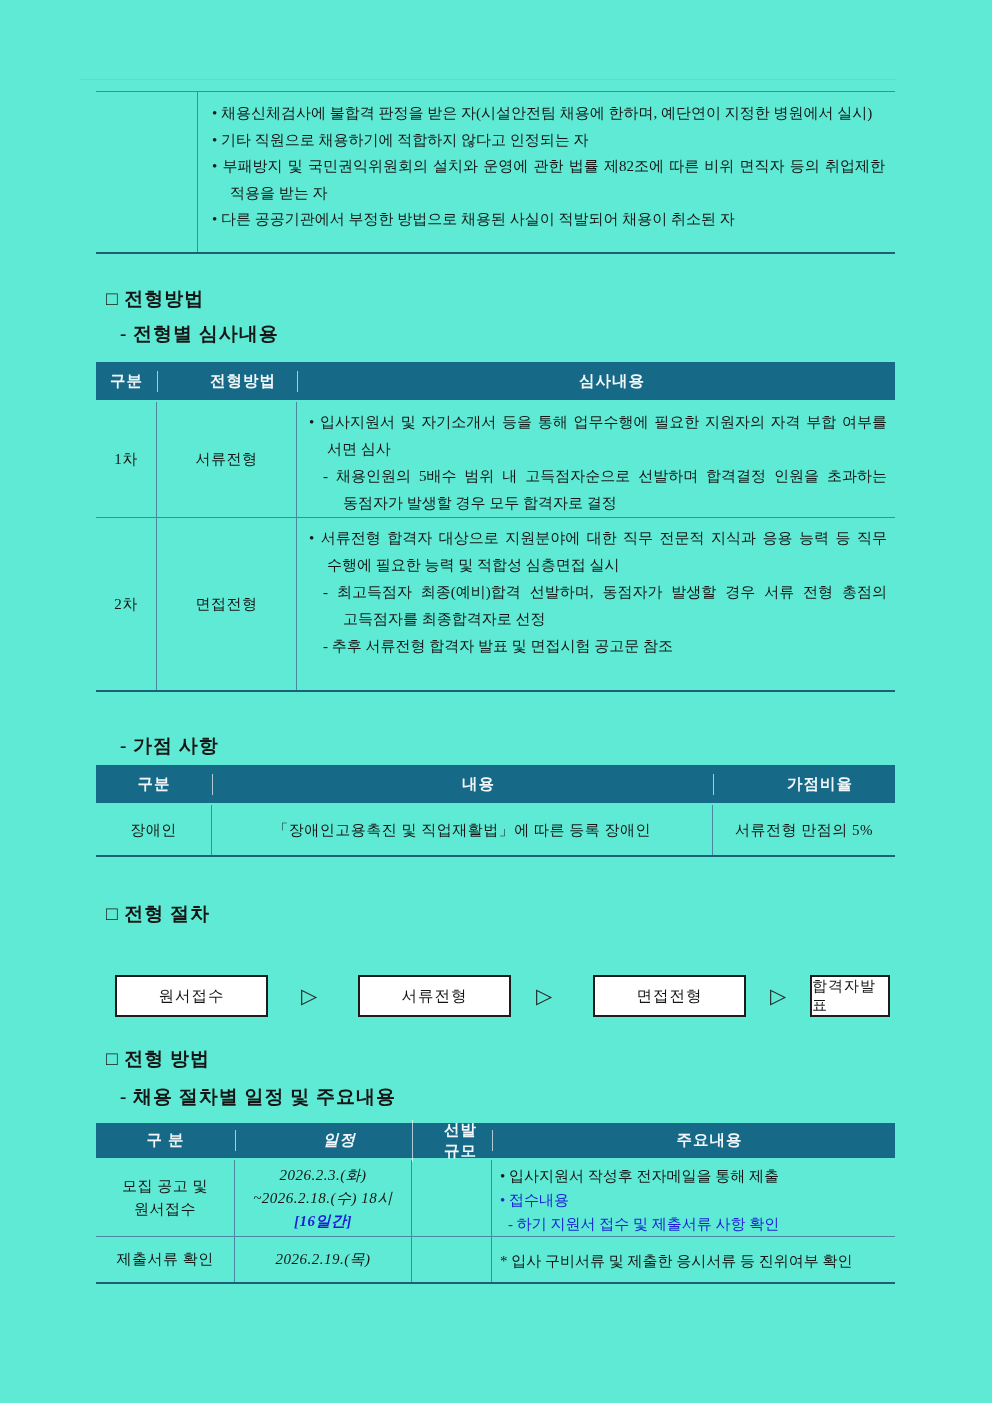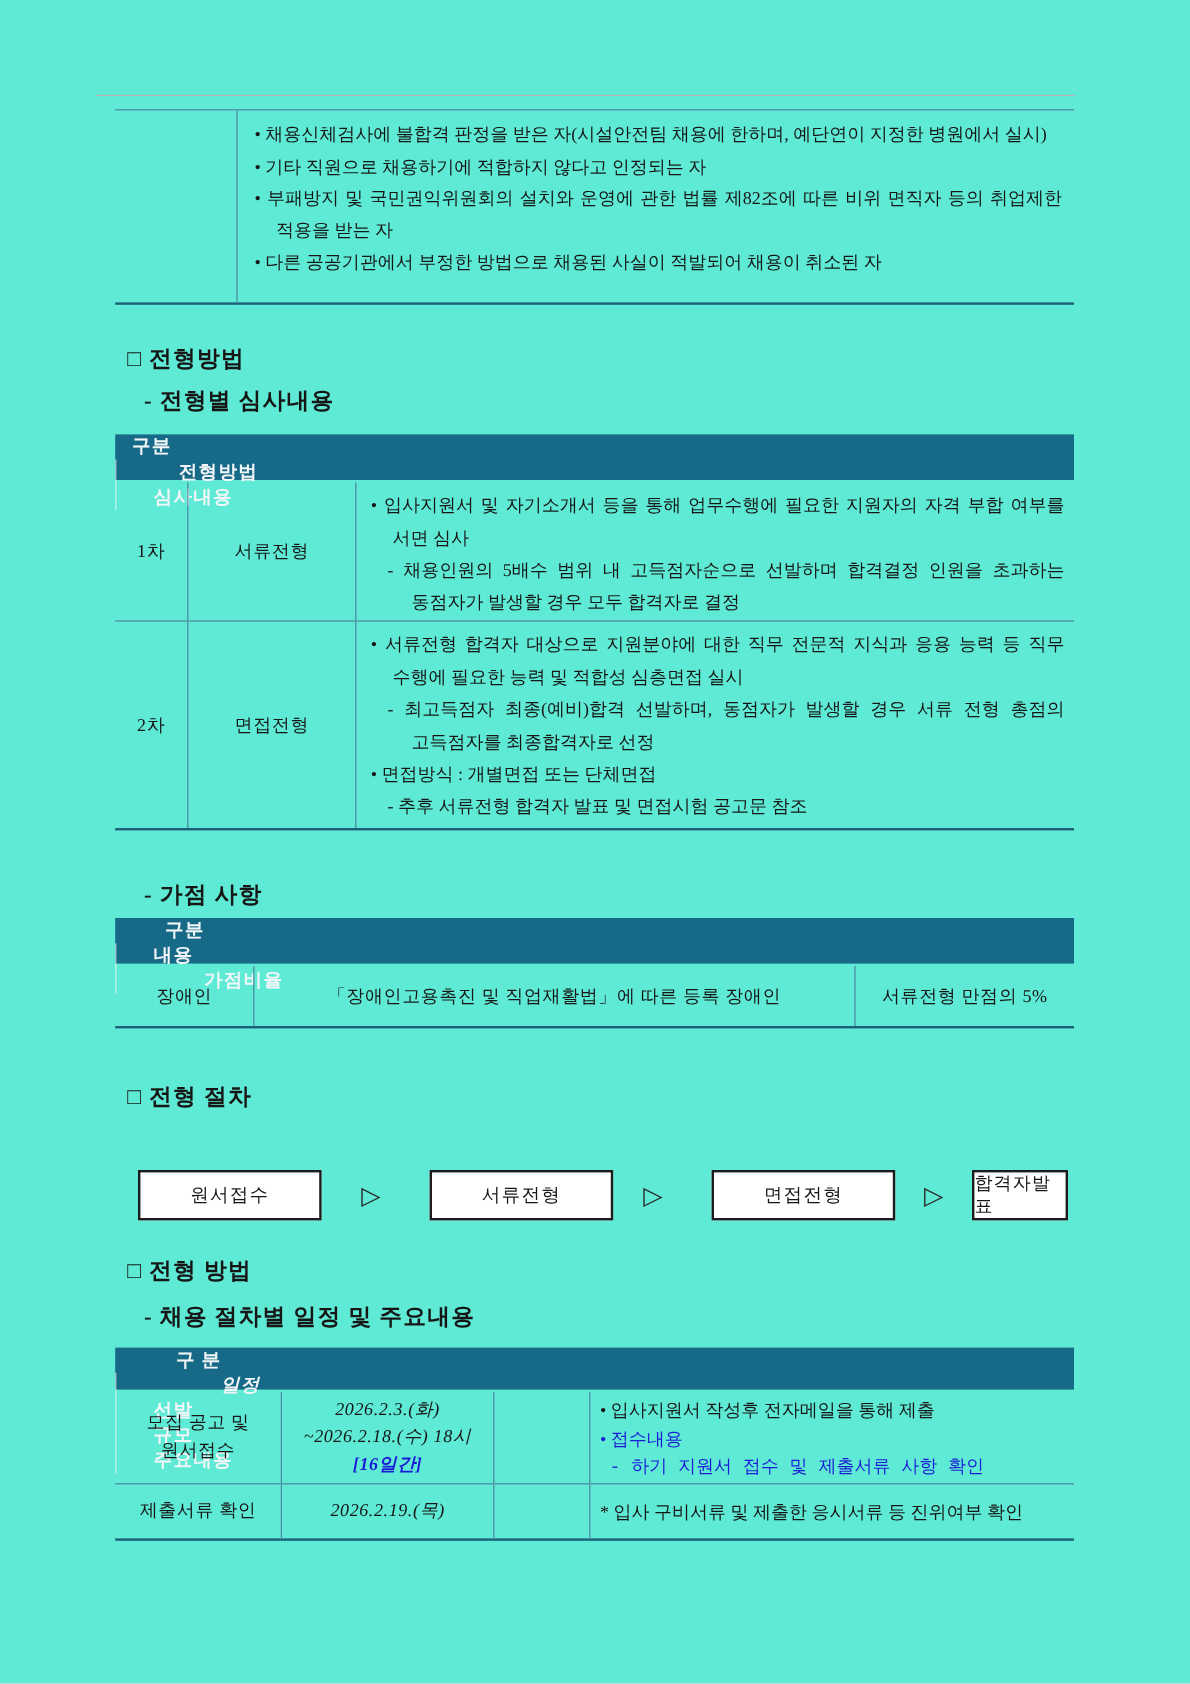--- a/index.html
+++ b/index.html
@@ -34,21 +34,21 @@
               text-align:justify;word-break:keep-all;}
 
   .lv0{padding-left:18px;text-indent:-18px;}
   .lv1{padding-left:34px;text-indent:-20px;}
 
   
   .h-main{font-size:19px;font-weight:bold;letter-spacing:1px;}
   .h-sub{font-size:19px;font-weight:bold;letter-spacing:1px;}
 
   
-  .thead{display:flex;background:var(--teal);align-items:flex-start;flex-direction:column;}
+  .thead{display:flex;background:var(--teal);align-items:center;}
   .th{display:flex;align-items:center;justify-content:center;
       color:#f2f6f8;font-size:15.5px;font-weight:bold;letter-spacing:1px;}
   .th + .th{border-left:1px solid rgba(255,255,255,.65);padding-left:31px;}
   .tbody{margin-top:2px;border-bottom:2.5px solid var(--line-dark);}
   .trow{display:flex;}
   .cell-center{display:flex;flex-direction:column;align-items:center;justify-content:center;
                font-size:15px;letter-spacing:.5px;}
 
   
   .t1{left:96px;top:362px;width:799px;}
@@ -84,21 +84,21 @@
   .t3 .col-b{width:177px;font-style:italic;}
   .t3 .col-c{width:80px;}
   .t3 .col-d{flex:1;}
   .t3 .trow .col-a,.t3 .trow .col-b,.t3 .trow .col-c{border-right:1px solid var(--line);}
   .t3 .row1{height:76px;}
   .t3 .row2{height:46px;border-top:1px solid var(--line);}
   .t3 .cell-center{line-height:23px;}
   .s-detail{padding:3px 6px 0 8px;font-size:15px;line-height:24px;word-break:keep-all;
             display:flex;flex-direction:column;justify-content:center;}
   .s-lv0{padding-left:16px;text-indent:-16px;}
-  .s-lv1{padding-left:22px;text-indent:-14px;font-family:Liberation Mono, monospace;}
+  .s-lv1{padding-left:22px;text-indent:-14px;}
   .txt-blue{color:var(--blue);}
   .txt-blue-bold{color:var(--blue);font-weight:bold;}
 </style>
 </head>
 <body>
 
 <div class="page">
 
   <div class="abs cutline"></div>
 
@@ -129,21 +129,20 @@
           <div class="lv0">• 입사지원서 및 자기소개서 등을 통해 업무수행에 필요한 지원자의 자격 부합 여부를 서면 심사</div>
           <div class="lv1">- 채용인원의 5배수 범위 내 고득점자순으로 선발하며 합격결정 인원을 초과하는 동점자가 발생할 경우 모두 합격자로 결정</div>
         </div>
       </div>
       <div class="trow row2">
         <div class="cell-center col-a">2차</div>
         <div class="cell-center col-b">면접전형</div>
         <div class="c-detail col-c">
           <div class="lv0">• 서류전형 합격자 대상으로 지원분야에 대한 직무 전문적 지식과 응용 능력 등 직무 수행에 필요한 능력 및 적합성 심층면접 실시</div>
           <div class="lv1">- 최고득점자 최종(예비)합격 선발하며, 동점자가 발생할 경우 서류 전형 총점의 고득점자를 최종합격자로 선정</div>
-          <div class="lv0">• 면접방식 : 개별면접 또는 단체면접</div>
           <div class="lv1">- 추후 서류전형 합격자 발표 및 면접시험 공고문 참조</div>
         </div>
       </div>
     </div>
   </div>
 
   <div class="abs h-sub" style="left:120px;top:733px;">- 가점 사항</div>
 
   <div class="abs t2">
     <div class="thead">

